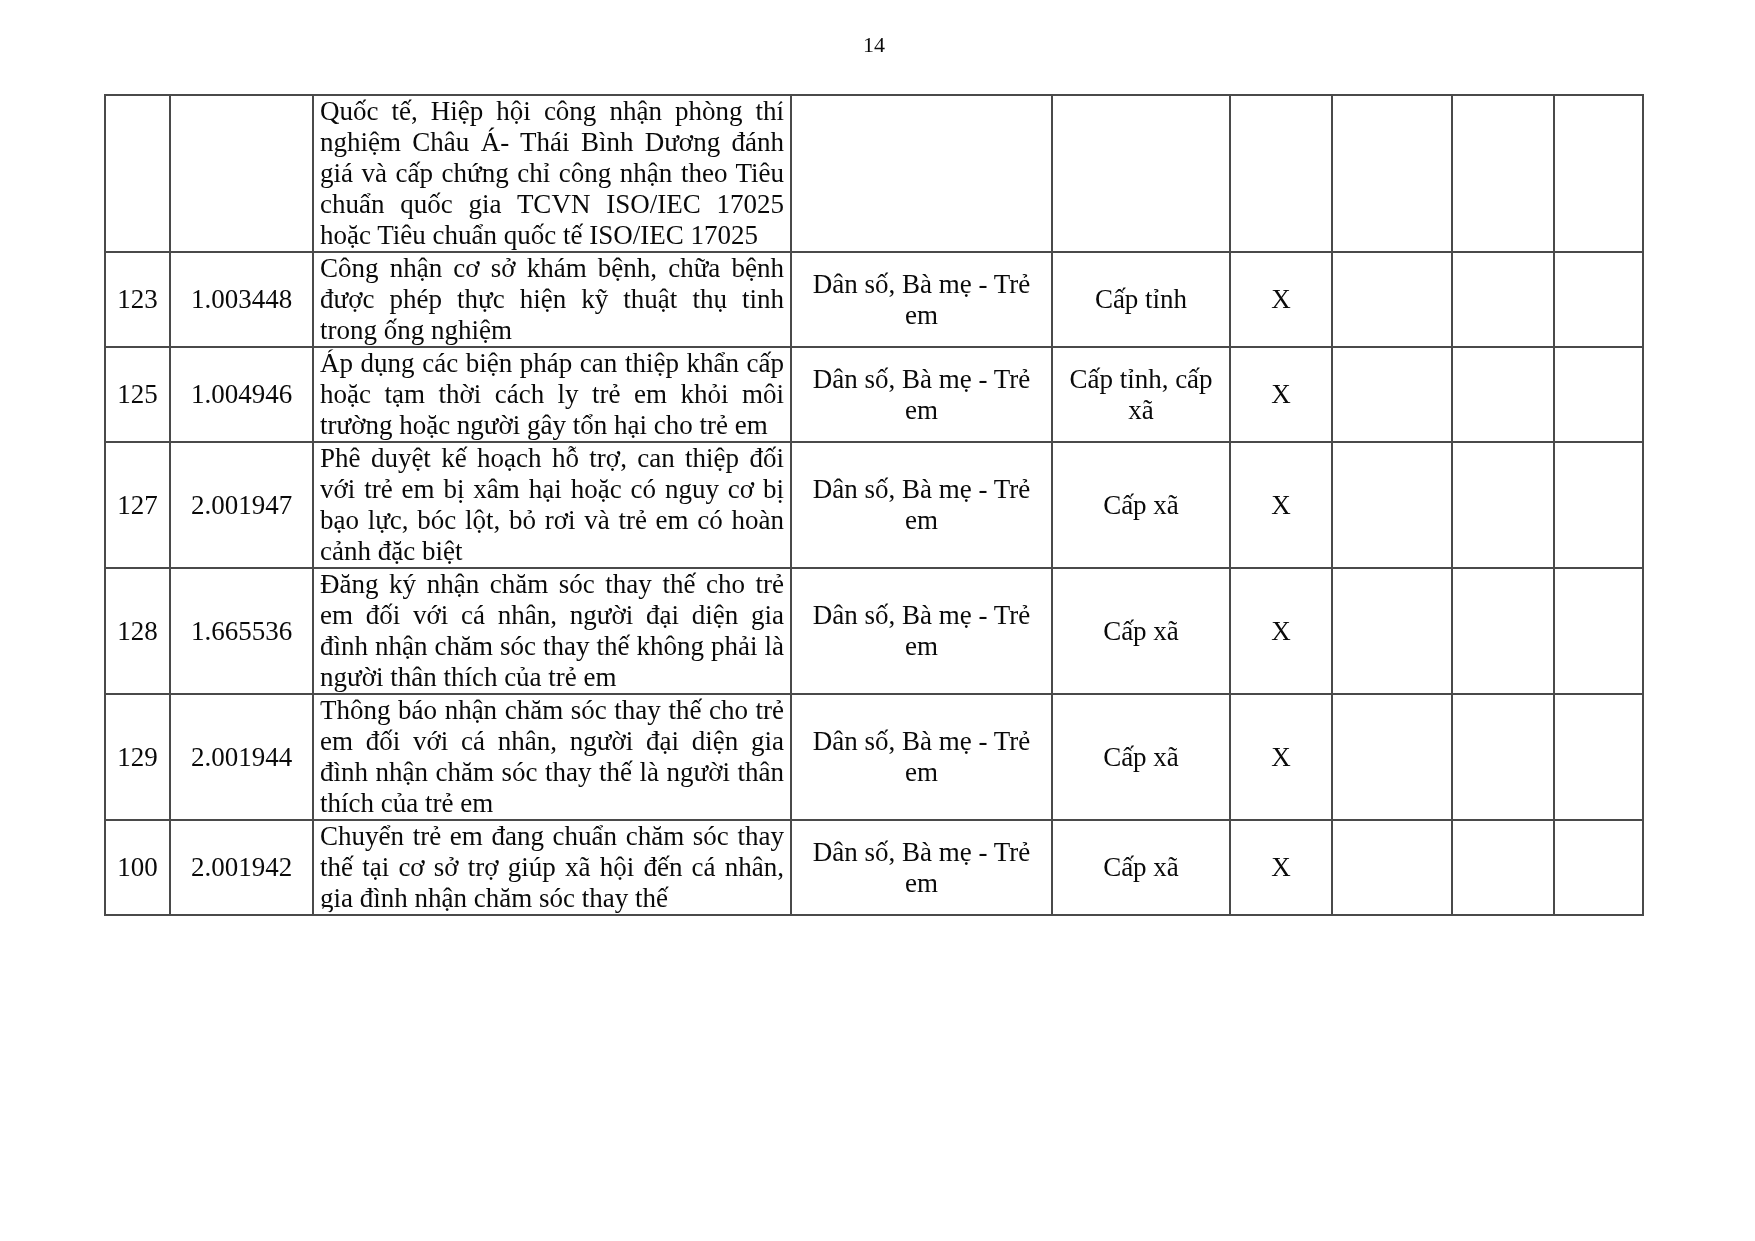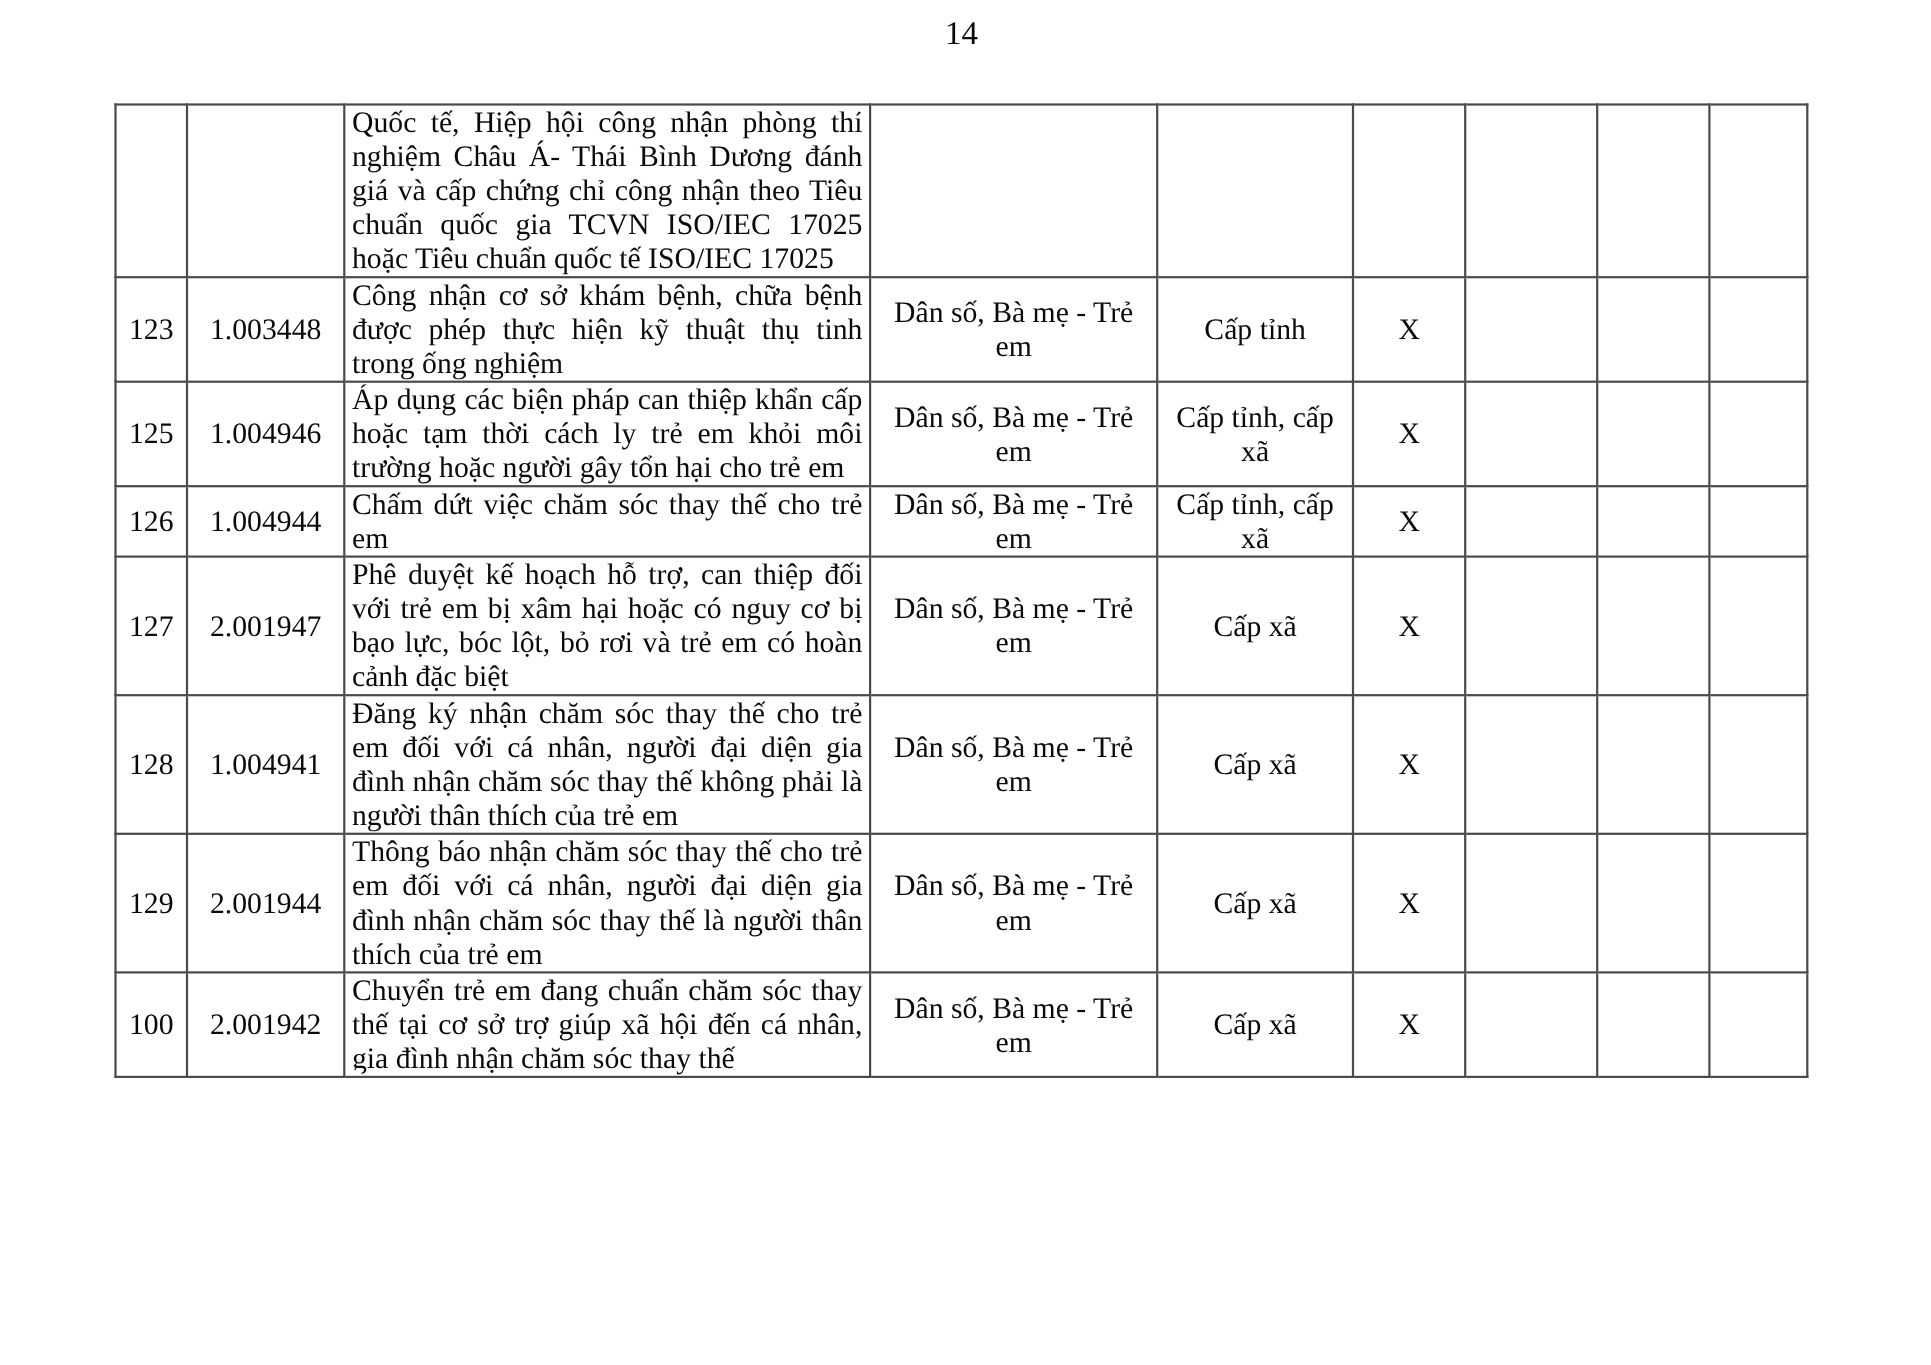--- a/index.html
+++ b/index.html
@@ -10,25 +10,25 @@
   body {
     position: relative;
     width: 1755px;
     height: 1241px;
     font-family: "Liberation Serif", "DejaVu Serif", serif;
     color: #0a0a0a;
     overflow: hidden;
   }
   .page-number {
     position: absolute;
-    top: 14px;
+    top: 28px;
     left: 105px;
     width: 1538px;
     text-align: center;
-    font-size: 30px;
+    font-size: 22px;
     line-height: 34px;
   }
   table.doc-table {
     position: absolute;
     top: 94px;
     left: 104px;
     width: 1540px;
     border-collapse: collapse;
     table-layout: fixed;
   }
@@ -102,44 +102,33 @@
         <td class="col-code">1.004946</td>
         <td class="col-name">Áp dụng các biện pháp can thiệp khẩn cấp hoặc tạm thời cách ly trẻ em khỏi môi trường hoặc người gây tổn hại cho trẻ em</td>
         <td class="col-category">Dân số, Bà mẹ - Trẻ em</td>
         <td class="col-level">Cấp tỉnh, cấp xã</td>
         <td class="col-mark">X</td>
         <td class="col-extra1"></td>
         <td class="col-extra2"></td>
         <td class="col-extra3"></td>
       </tr>
       <tr>
-        <td class="col-stt">126</td>
-        <td class="col-code">1.004944</td>
-        <td class="col-name">Chấm dứt việc chăm sóc thay thế cho trẻ em</td>
-        <td class="col-category">Dân số, Bà mẹ - Trẻ em</td>
-        <td class="col-level">Cấp tỉnh, cấp xã</td>
-        <td class="col-mark">X</td>
-        <td class="col-extra1"></td>
-        <td class="col-extra2"></td>
-        <td class="col-extra3"></td>
-      </tr>
-      <tr>
         <td class="col-stt">127</td>
         <td class="col-code">2.001947</td>
         <td class="col-name">Phê duyệt kế hoạch hỗ trợ, can thiệp đối với trẻ em bị xâm hại hoặc có nguy cơ bị bạo lực, bóc lột, bỏ rơi và trẻ em có hoàn cảnh đặc biệt</td>
         <td class="col-category">Dân số, Bà mẹ - Trẻ em</td>
         <td class="col-level">Cấp xã</td>
         <td class="col-mark">X</td>
         <td class="col-extra1"></td>
         <td class="col-extra2"></td>
         <td class="col-extra3"></td>
       </tr>
       <tr>
         <td class="col-stt">128</td>
-        <td class="col-code">1.004941</td>
+        <td class="col-code">1.665536</td>
         <td class="col-name">Đăng ký nhận chăm sóc thay thế cho trẻ em đối với cá nhân, người đại diện gia đình nhận chăm sóc thay thế không phải là người thân thích của trẻ em</td>
         <td class="col-category">Dân số, Bà mẹ - Trẻ em</td>
         <td class="col-level">Cấp xã</td>
         <td class="col-mark">X</td>
         <td class="col-extra1"></td>
         <td class="col-extra2"></td>
         <td class="col-extra3"></td>
       </tr>
       <tr>
         <td class="col-stt">129</td>

